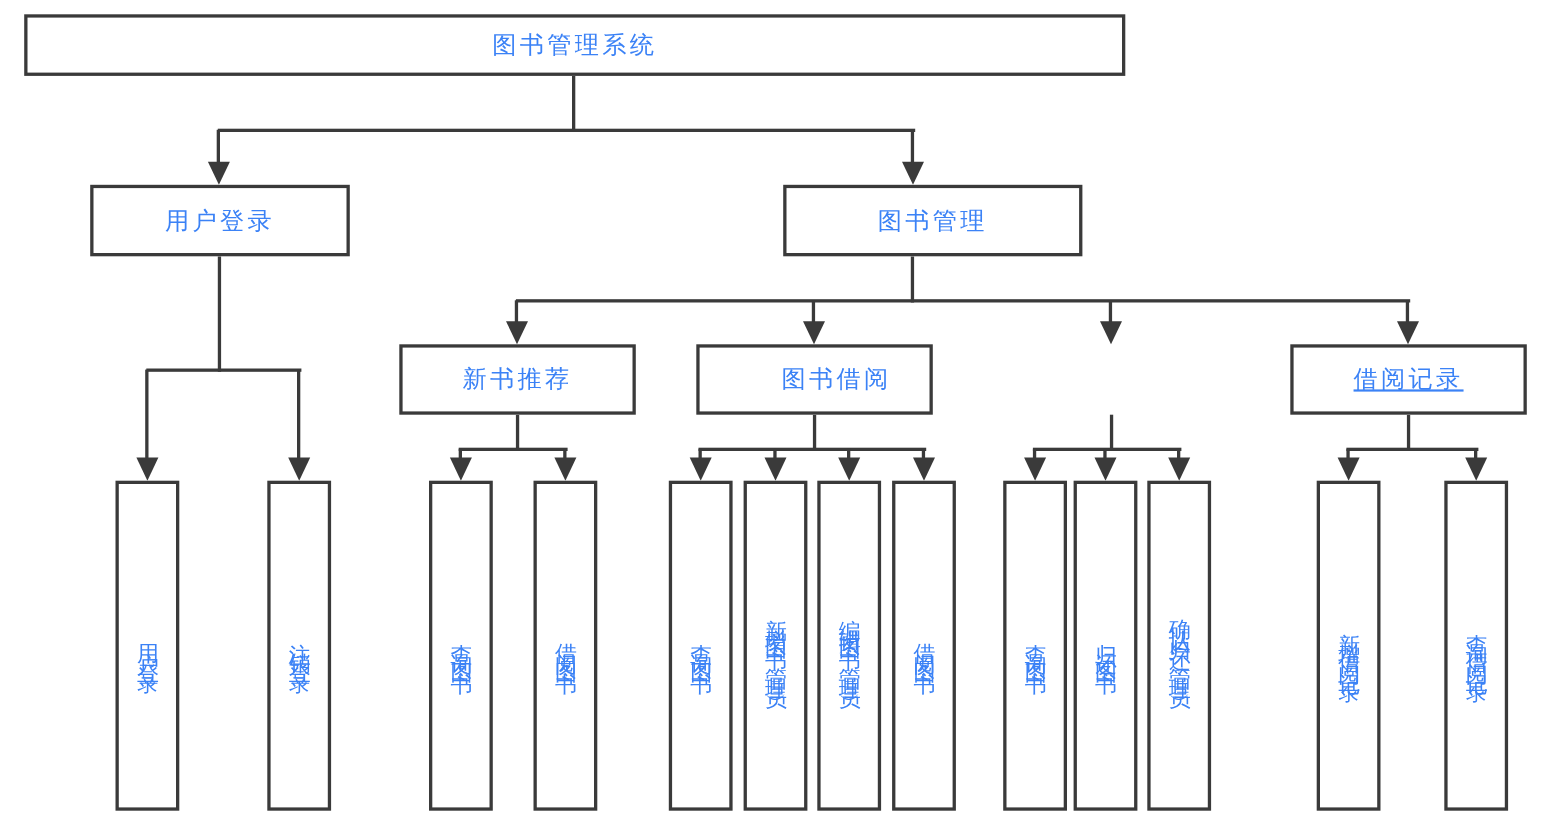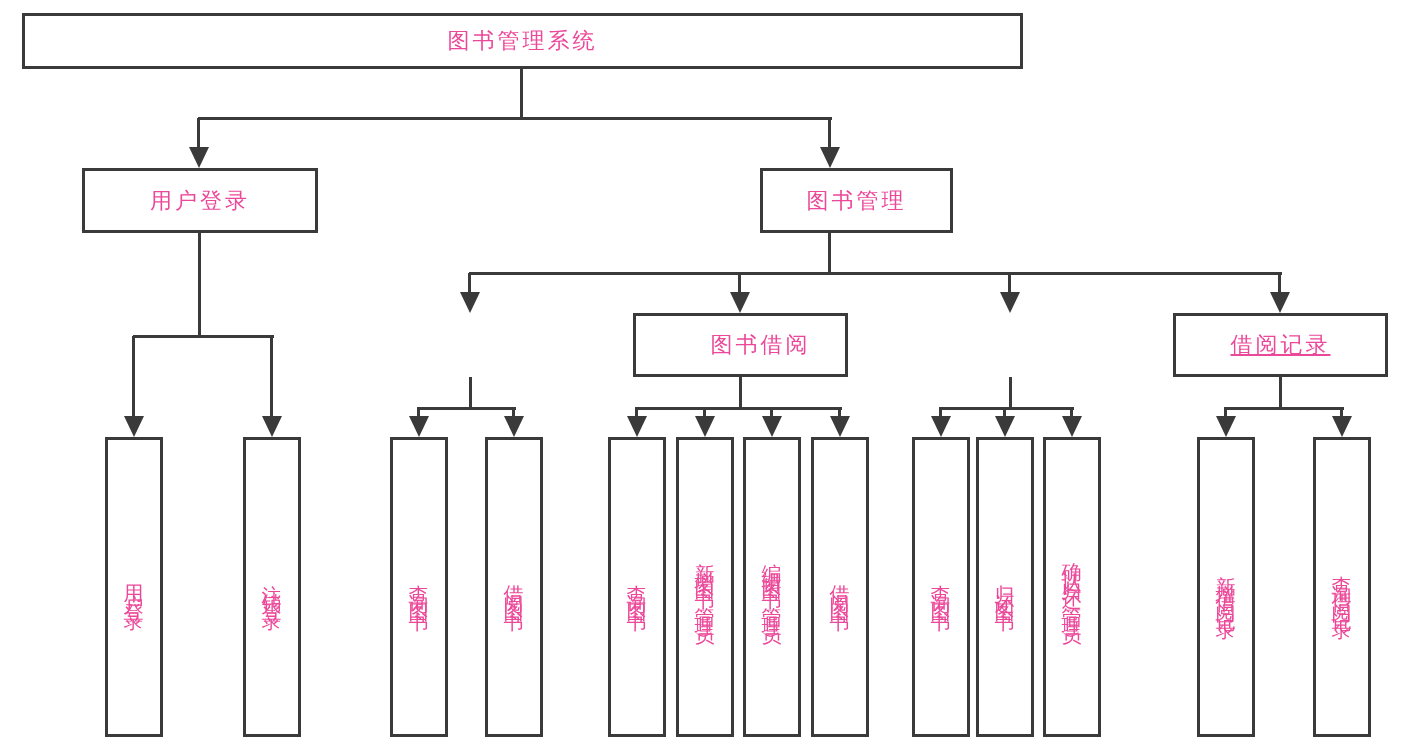--- a/index.html
+++ b/index.html
@@ -12,21 +12,21 @@
     overflow: hidden;
   }
   .box {
     position: absolute;
     box-sizing: border-box;
     border: 3px solid #3a3a3a;
     background: #ffffff;
     display: flex;
     align-items: center;
     justify-content: center;
-    color: #ec4899;
+    color: #3b82f6;
     font-size: 22px;
     letter-spacing: 3px;
     text-align: center;
     z-index: 2;
   }
   .leaf {
     writing-mode: vertical-rl;
     text-orientation: mixed;
     font-size: 20px;
     letter-spacing: 9px;
@@ -69,21 +69,21 @@
   <div class="arrow" style="left:189px; top:118px; height:50px;">
     <div class="stem"></div>
       <div class="head"></div>
   </div>
   <div class="arrow" style="left:820px; top:118px; height:50px;">
     <div class="stem"></div>
       <div class="head"></div>
   </div>
 
   <div class="box" style="left:82px; top:168px; width:236px; height:65px;">用户登录</div>
-  <div class="box" style="left:712px; top:168px; width:193px; height:65px;margin-left:48px;">图书管理</div>
+  <div class="box" style="left:712px; top:168px; width:272px; height:65px;">图书管理</div>
 
   <div class="v" style="left:198px; top:233px; height:105px;"></div>
   <div class="h" style="left:133px; top:335px; width:141px;"></div>
   <div class="arrow" style="left:124px; top:336px; height:101px;">
     <div class="stem"></div>
       <div class="head"></div>
   </div>
   <div class="arrow" style="left:262px; top:336px; height:101px;">
     <div class="stem"></div>
       <div class="head"></div>
@@ -101,20 +101,21 @@
   </div>
   <div class="arrow" style="left:1000px; top:273px; height:40px;">
     <div class="stem"></div>
       <div class="head"></div>
   </div>
   <div class="arrow" style="left:1270px; top:273px; height:40px;">
     <div class="stem"></div>
       <div class="head"></div>
   </div>
 
+  <div class="box" style="left:363px; top:313px; width:215px; height:64px;">新书推荐</div>
   <div class="box" style="left:633px; top:313px; width:215px; height:64px;padding-left:40px;">图书借阅</div>
   <div class="box" style="left:1173px; top:313px; width:215px; height:64px;text-decoration:underline;">借阅记录</div>
 
   <div class="v" style="left:469px; top:377px; height:33px;"></div>
   <div class="h" style="left:417px; top:407px; width:99px;"></div>
   <div class="arrow" style="left:409px; top:408px; height:29px;">
     <div class="stem"></div>
       <div class="head"></div>
   </div>
   <div class="arrow" style="left:504px; top:408px; height:29px;">

